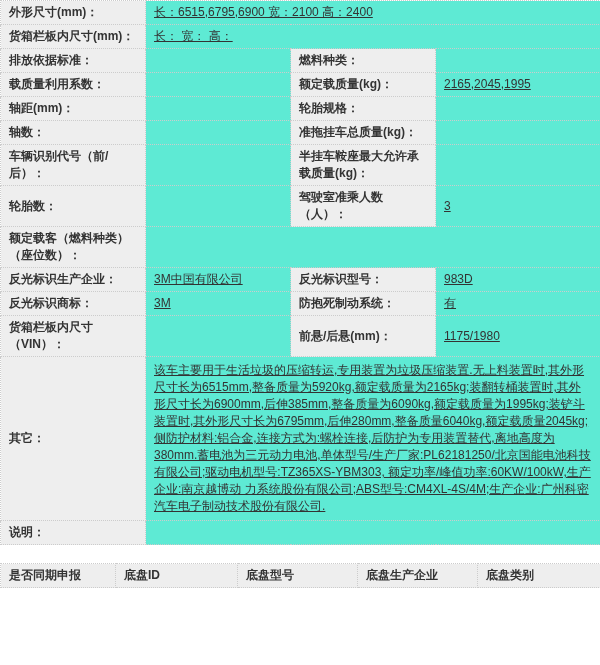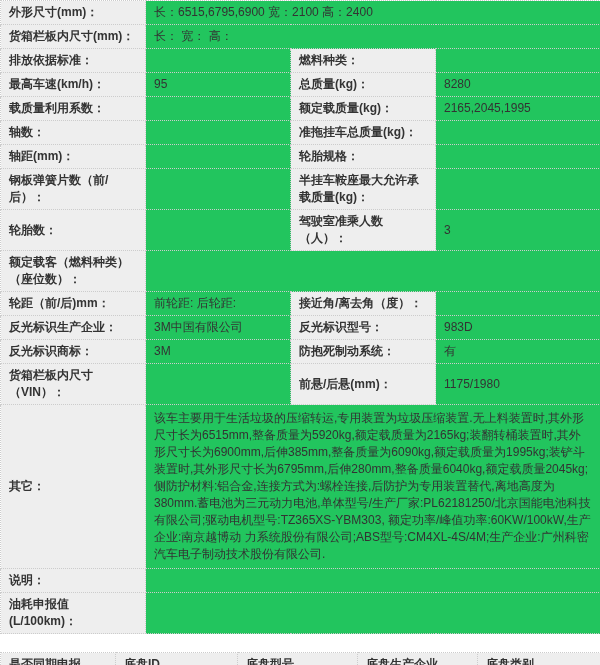--- a/index.html
+++ b/index.html
@@ -26,21 +26,21 @@
     padding:3px 8px;
     vertical-align:middle;
     word-wrap:break-word;
     overflow-wrap:break-word;
   }
   .spec td{height:17px;margin-left:23px;}
   td.lbl{
     background:var(--label-bg);
     font-weight:bold;
   }
-  td.val{background:#22c55e;}
+  td.val{background:#5eead4;text-decoration:underline;}
   .spec .big-val{padding-top:5px;padding-bottom:5px;}
   .chassis{margin-top:18px;}
   .chassis td.hdr{
     background:var(--label-bg);
     font-weight:bold;
     height:17px;
   }
 </style>
 </head>
 <body>
@@ -63,64 +63,52 @@
           <td class="lbl">货箱栏板内尺寸(mm)：</td>
           <td class="val" colspan="3">长： 宽： 高：</td>
         </tr>
         <tr>
           <td class="lbl">排放依据标准：</td>
           <td class="val"></td>
           <td class="lbl">燃料种类：</td>
           <td class="val"></td>
         </tr>
         <tr>
-          <td class="lbl">最高车速(km/h)：</td>
-          <td class="val">95</td>
-          <td class="lbl">总质量(kg)：</td>
-          <td class="val">8280</td>
-        </tr>
-        <tr>
           <td class="lbl">载质量利用系数：</td>
           <td class="val"></td>
           <td class="lbl">额定载质量(kg)：</td>
           <td class="val">2165,2045,1995</td>
+        </tr>
+        <tr>
+          <td class="lbl">轴距(mm)：</td>
+          <td class="val"></td>
+          <td class="lbl">轮胎规格：</td>
+          <td class="val"></td>
         </tr>
         <tr>
           <td class="lbl">轴数：</td>
           <td class="val"></td>
           <td class="lbl">准拖挂车总质量(kg)：</td>
           <td class="val"></td>
         </tr>
         <tr>
-          <td class="lbl">轴距(mm)：</td>
-          <td class="val"></td>
-          <td class="lbl">轮胎规格：</td>
-          <td class="val"></td>
-        </tr>
-        <tr>
-          <td class="lbl">钢板弹簧片数（前/后）：</td>
+          <td class="lbl">车辆识别代号（前/后）：</td>
           <td class="val"></td>
           <td class="lbl">半挂车鞍座最大允许承载质量(kg)：</td>
           <td class="val"></td>
         </tr>
         <tr>
           <td class="lbl">轮胎数：</td>
           <td class="val"></td>
           <td class="lbl">驾驶室准乘人数（人）：</td>
           <td class="val">3</td>
         </tr>
         <tr>
           <td class="lbl">额定载客（燃料种类）（座位数）：</td>
           <td class="val" colspan="3"></td>
-        </tr>
-        <tr>
-          <td class="lbl">轮距（前/后)mm：</td>
-          <td class="val">前轮距: 后轮距:</td>
-          <td class="lbl">接近角/离去角（度）：</td>
-          <td class="val"></td>
         </tr>
         <tr>
           <td class="lbl">反光标识生产企业：</td>
           <td class="val">3M中国有限公司</td>
           <td class="lbl">反光标识型号：</td>
           <td class="val">983D</td>
         </tr>
         <tr>
           <td class="lbl">反光标识商标：</td>
           <td class="val">3M</td>
@@ -132,24 +120,20 @@
           <td class="val"></td>
           <td class="lbl">前悬/后悬(mm)：</td>
           <td class="val">1175/1980</td>
         </tr>
         <tr>
           <td class="lbl">其它：</td>
           <td class="val big-val" colspan="3">该车主要用于生活垃圾的压缩转运,专用装置为垃圾压缩装置.无上料装置时,其外形尺寸长为6515mm,整备质量为5920kg,额定载质量为2165kg;装翻转桶装置时,其外形尺寸长为6900mm,后伸385mm,整备质量为6090kg,额定载质量为1995kg;装铲斗装置时,其外形尺寸长为6795mm,后伸280mm,整备质量6040kg,额定载质量2045kg;侧防护材料:铝合金,连接方式为:螺栓连接,后防护为专用装置替代,离地高度为380mm.蓄电池为三元动力电池,单体型号/生产厂家:PL62181250/北京国能电池科技有限公司;驱动电机型号:TZ365XS-YBM303, 额定功率/峰值功率:60KW/100kW,生产企业:南京越博动 力系统股份有限公司;ABS型号:CM4XL-4S/4M;生产企业:广州科密汽车电子制动技术股份有限公司.</td>
         </tr>
         <tr>
           <td class="lbl">说明：</td>
-          <td class="val" colspan="3"></td>
-        </tr>
-        <tr>
-          <td class="lbl">油耗申报值(L/100km)：</td>
           <td class="val" colspan="3"></td>
         </tr>
       </tbody>
   </table>
 
   <table class="chassis">
     <colgroup>
       <col style="width:115px">
       <col style="width:122px">
       <col style="width:120px">

